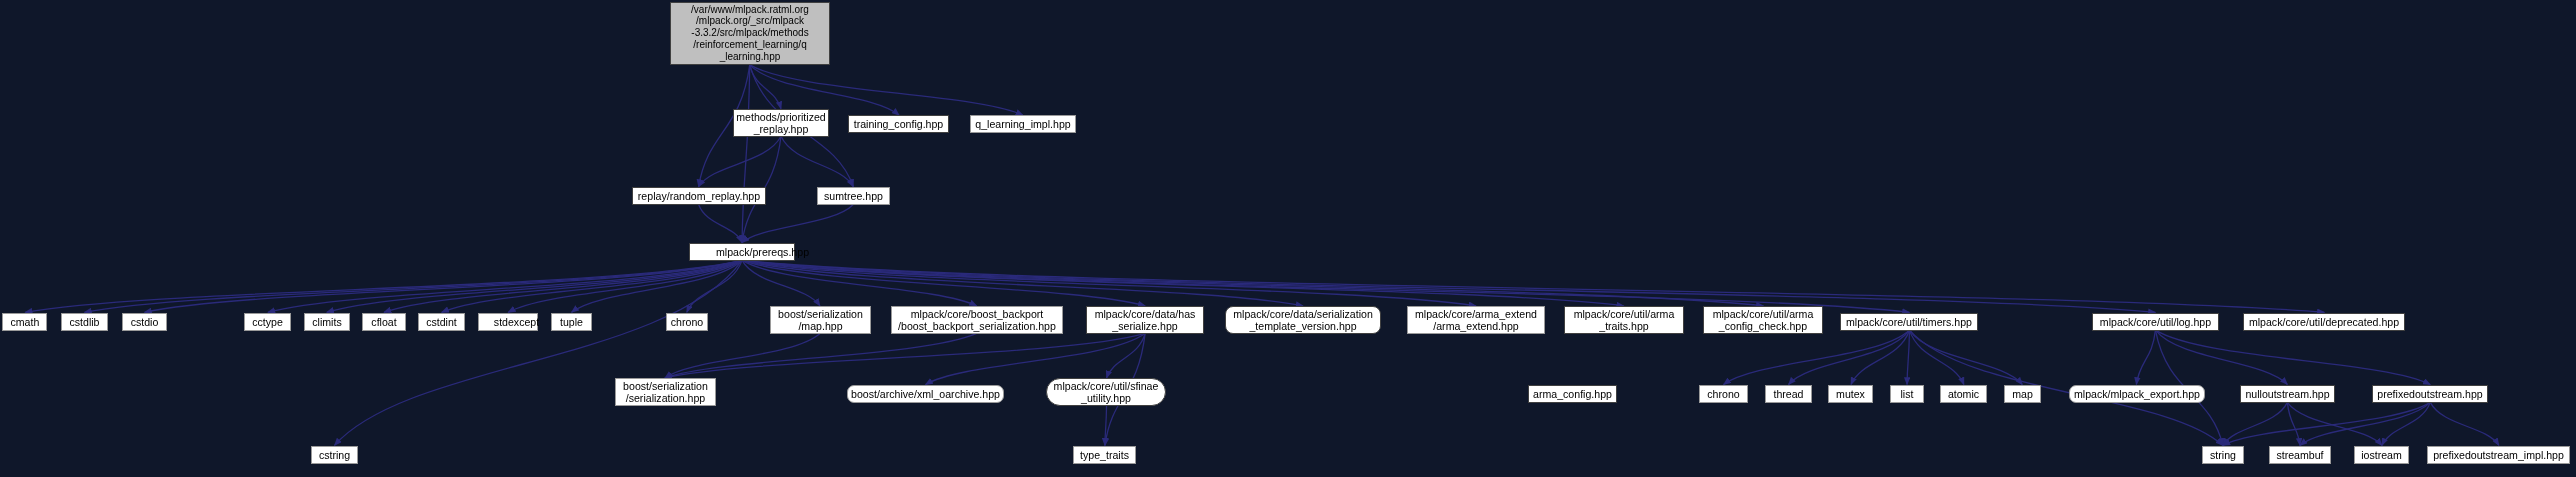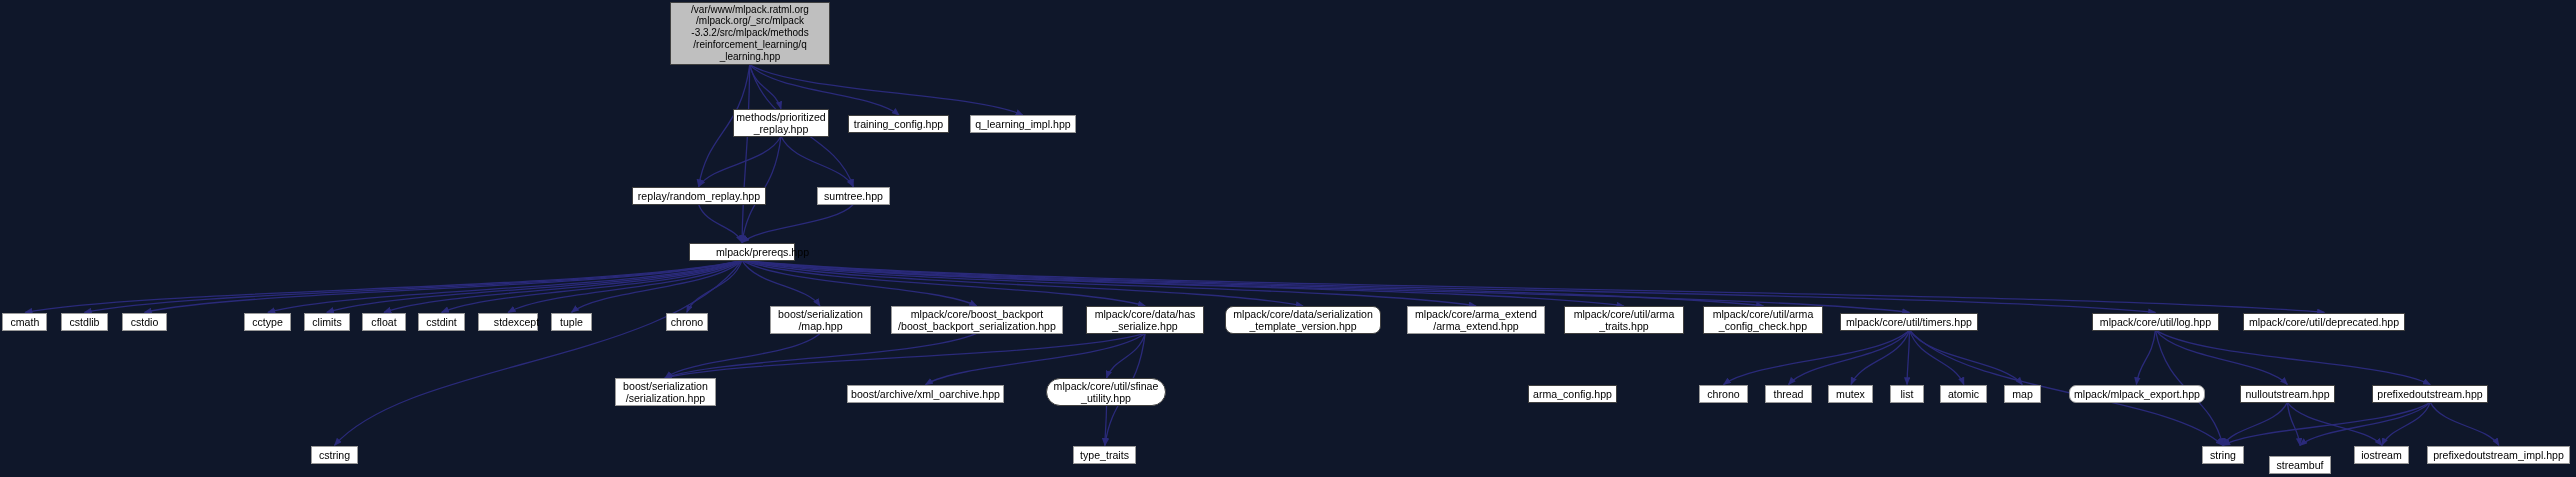--- a/index.html
+++ b/index.html
@@ -153,34 +153,34 @@
 /arma_extend.hpp</div>
       <div class="node strong" style="left: 1564px; top: 306px; width: 120px; height: 28px;">mlpack/core/util/arma
 _traits.hpp</div>
       <div class="node strong" style="left: 1703px; top: 306px; width: 120px; height: 28px;">mlpack/core/util/arma
 _config_check.hpp</div>
       <div class="node strong" style="left: 1840px; top: 313px; width: 138px; height: 18px;">mlpack/core/util/timers.hpp</div>
       <div class="node strong" style="left: 2092px; top: 313px; width: 127px; height: 18px;">mlpack/core/util/log.hpp</div>
       <div class="node strong" style="left: 2243px; top: 313px; width: 162px; height: 18px;">mlpack/core/util/deprecated.hpp</div>
       <div class="node" style="left: 615px; top: 378px; width: 101px; height: 28px;">boost/serialization
 /serialization.hpp</div>
-      <div class="node" style="left: 847px; top: 385px; width: 157px; height: 18px;">boost/archive/xml_oarchive.hpp</div>
+      <div class="node" style="left: 847px; top: 385px; width: 157px; height: 18px; border-radius: 7px;">boost/archive/xml_oarchive.hpp</div>
       <div class="node strong" style="left: 1046px; top: 378px; width: 120px; height: 28px; border-radius: 14px;">mlpack/core/util/sfinae
 _utility.hpp</div>
       <div class="node strong" style="left: 1528px; top: 385px; width: 89px; height: 18px;">arma_config.hpp</div>
       <div class="node" style="left: 1699px; top: 385px; width: 49px; height: 18px;">chrono</div>
       <div class="node" style="left: 1765px; top: 385px; width: 47px; height: 18px;">thread</div>
       <div class="node" style="left: 1828px; top: 385px; width: 45px; height: 18px;">mutex</div>
       <div class="node" style="left: 1890px; top: 385px; width: 34px; height: 18px;">list</div>
       <div class="node" style="left: 1940px; top: 385px; width: 47px; height: 18px;">atomic</div>
       <div class="node" style="left: 2004px; top: 385px; width: 37px; height: 18px;">map</div>
       <div class="node" style="left: 2069px; top: 385px; width: 136px; height: 18px; border-radius: 7px;">mlpack/mlpack_export.hpp</div>
       <div class="node strong" style="left: 2240px; top: 385px; width: 95px; height: 18px;">nulloutstream.hpp</div>
       <div class="node strong" style="left: 2372px; top: 385px; width: 116px; height: 18px;">prefixedoutstream.hpp</div>
       <div class="node" style="left: 311px; top: 446px; width: 47px; height: 18px;">cstring</div>
       <div class="node" style="left: 1073px; top: 446px; width: 63px; height: 18px;">type_traits</div>
       <div class="node" style="left: 2202px; top: 446px; width: 42px; height: 18px;">string</div>
-      <div class="node" style="left: 2269px; top: 456px; width: 62px; height: 18px;">streambuf</div>
+      <div class="node" style="left: 2269px; top: 446px; width: 62px; height: 18px;">streambuf</div>
       <div class="node" style="left: 2354px; top: 446px; width: 55px; height: 18px;">iostream</div>
       <div class="node" style="left: 2427px; top: 446px; width: 143px; height: 18px;">prefixedoutstream_impl.hpp</div>
     </div>
 </div>
 
 
 </body></html>

